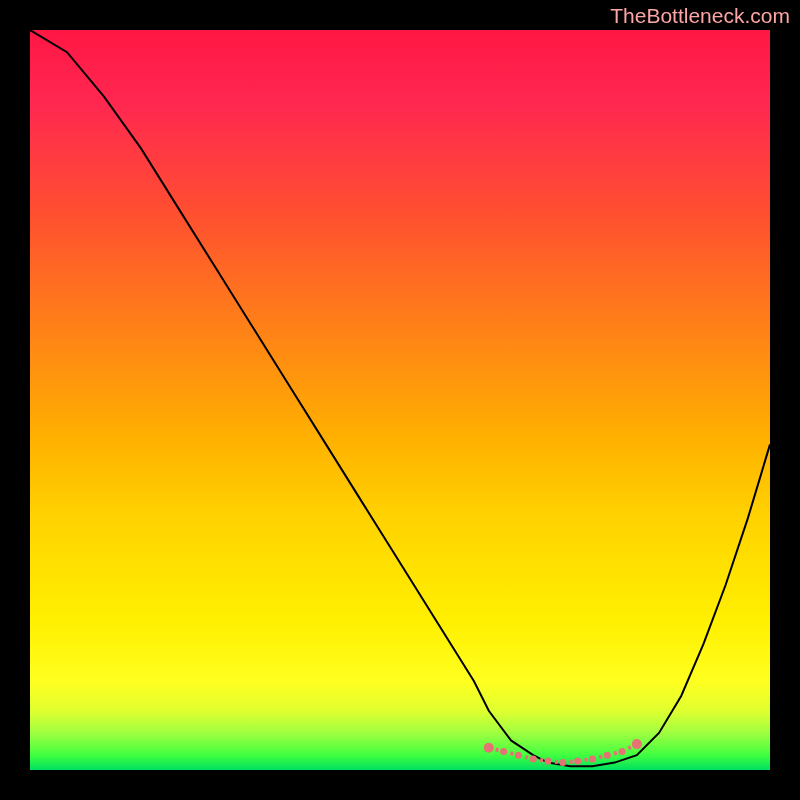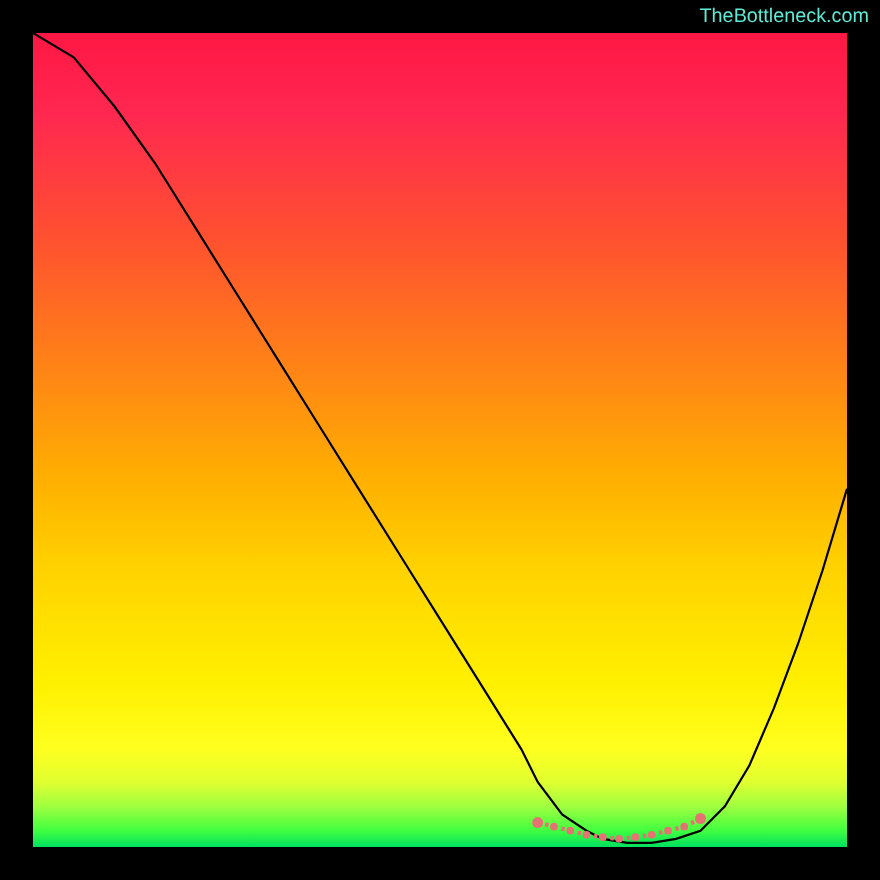--- a/index.html
+++ b/index.html
@@ -1,17 +1,17 @@
 <!DOCTYPE html>
 <html><head>
   <meta charset="utf-8">
   <style>
     * { margin: 0; padding: 0; box-sizing: border-box; }
     body { width: 800px; height: 800px; background: #000; position: relative; font-family: Arial, sans-serif; }
-    .watermark { position: absolute; top: 4px; right: 10px; color: #5eead4; font-size: 18px; z-index: 10; }
+    .watermark { position: absolute; top: 4px; right: 10px; color: #fca5a5; font-size: 21px; z-index: 10; }
     .chart-area { position: absolute; top: 30px; left: 30px; width: 740px; height: 740px; }
     .gradient-bg { width: 100%; height: 100%; background: linear-gradient(to bottom,
       #ff1744 0%, #ff2850 10%, #ff5030 25%, #ff7020 35%, #ff9010 45%,
       #ffb000 55%, #ffd000 65%, #ffe000 72%, #fff000 80%, #ffff20 88%,
       #e0ff30 92%, #a0ff40 95%, #40ff40 98%, #00e060 100%); }
     svg.curve { position: absolute; top: 0; left: 0; width: 100%; height: 100%; }
   </style>
 </head>
 <body>
 

